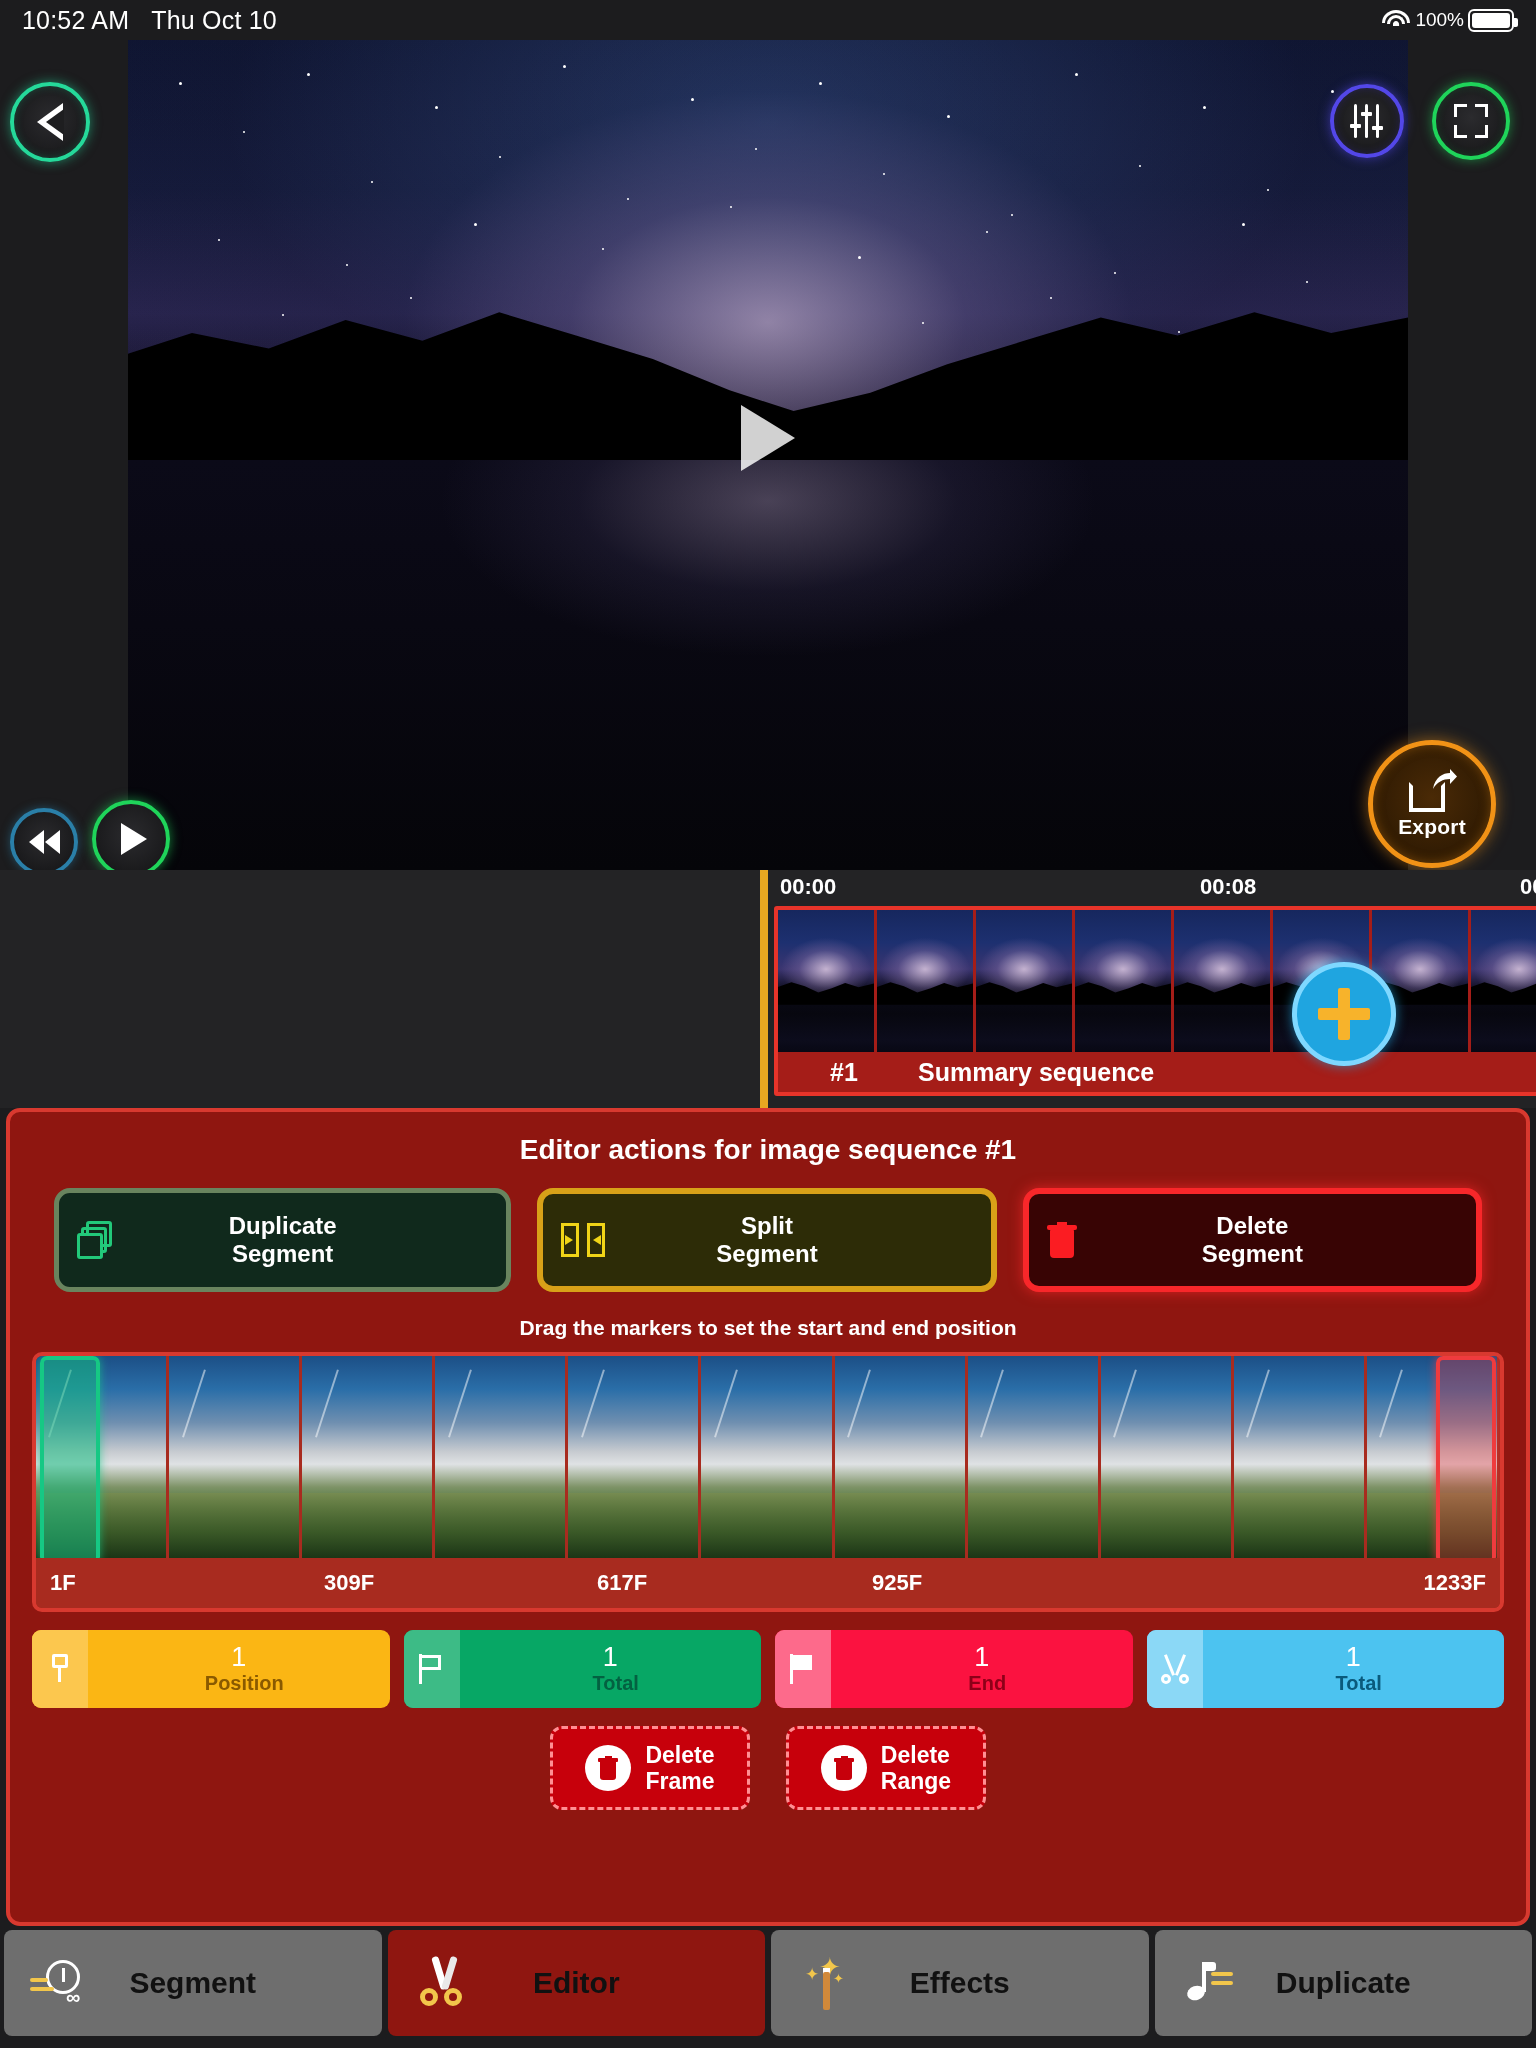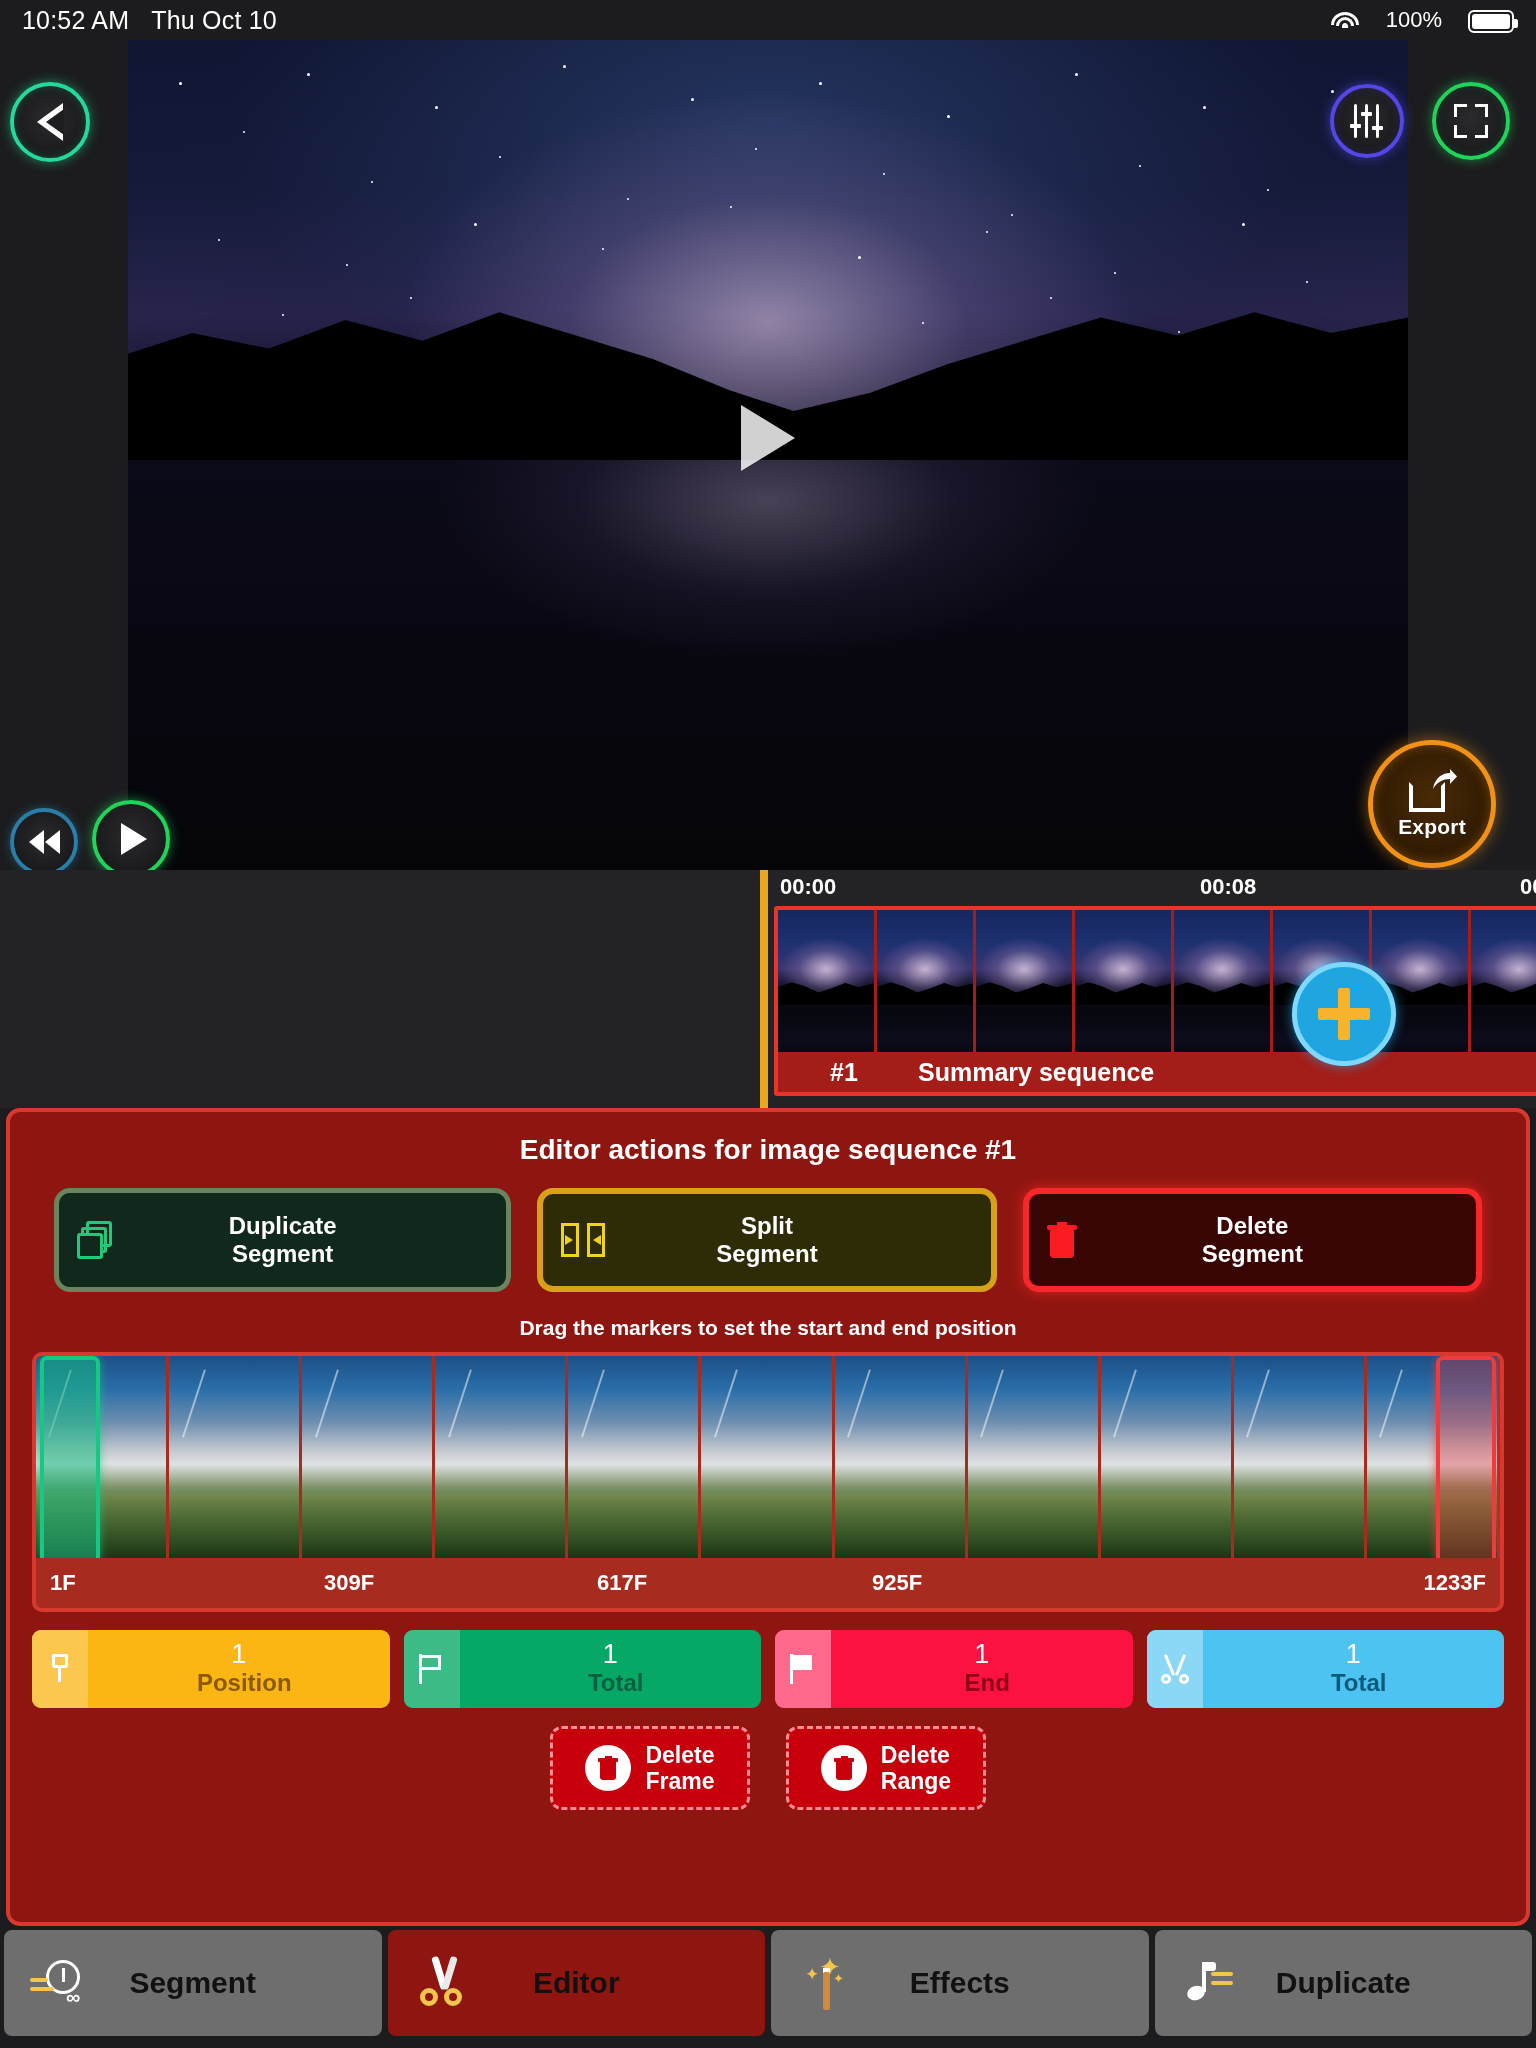--- a/index.html
+++ b/index.html
@@ -11,21 +11,21 @@
   }
   .screen { position: relative; width: 1536px; height: 2048px; background: #1c1c1e; }
 
   
   .statusbar {
     position: absolute; top: 0; left: 0; width: 1536px; height: 40px;
     display: flex; align-items: center; justify-content: space-between;
     padding: 0 22px; color: #ffffff; background: #1c1c1e;
   }
   .sb-left { display: flex; align-items: center; gap: 22px; font-size: 25px; font-weight: 400; letter-spacing: .2px; }
-  .sb-right { display: flex; align-items: flex-end; gap: 26px; font-size: 22px; }
+  .sb-right { display: flex; align-items: center; gap: 4px; font-size: 19px; }
   .wifi-ico { display:inline-block; width: 30px; height: 22px; position: relative; }
   .wifi-ico i { position:absolute; border: 3px solid #fff; border-bottom:none; border-radius: 50% 50% 0 0 / 100% 100% 0 0; left:50%; transform:translateX(-50%); }
   .wifi-ico i:nth-child(1){ width:28px;height:13px; top:1px; }
   .wifi-ico i:nth-child(2){ width:18px;height:9px; top:6px; }
   .wifi-ico i:nth-child(3){ width:7px;height:5px; top:12px; background:#fff; border-radius:50% 50% 0 0/100% 100% 0 0;}
   .battery { width: 46px; height: 23px; border: 2.5px solid #fff; border-radius: 6px; position: relative; }
   .battery::after { content:''; position:absolute; right:-6px; top:7px; width:4px; height:9px; background:#fff; border-radius:0 2px 2px 0;}
   .battery span { position:absolute; inset:2px; background:#fff; border-radius:3px; display:block; }
 
   
@@ -164,21 +164,21 @@
   .marker.start { left:4px; background:rgba(22,190,130,.55); border:4px solid #16c884; box-shadow:0 0 10px rgba(22,200,134,.7); }
   .marker.end { right:4px; background:rgba(235,50,55,.35); border:4px solid #ef3b3e; box-shadow:0 0 10px rgba(239,59,62,.7); }
   .film-ticks { position:absolute; left:0; bottom:0; width:100%; height:50px; background:#a82b1f; color:#fff; font-size:22px; font-weight:600;}
   .film-ticks span { position:absolute; top:12px; }
 
   .stat-row { display:flex; gap:14px; padding:0 22px; margin-top:18px; }
   .stat { flex:1; height:78px; border-radius:9px; display:flex; overflow:hidden; }
   .stat .sico { width:56px; display:flex; align-items:center; justify-content:center; }
   .stat .sbody { flex:1; display:flex; flex-direction:column; align-items:center; justify-content:center; gap:0px; }
   .stat .sval { font-size:27px; font-weight:500; color:#fff; line-height:1.05; }
-  .stat .slabel { font-size:24px; font-weight:700; line-height:1.2;margin-left:11px; }
+  .stat .slabel { font-size:20px; font-weight:700; line-height:1.2;margin-left:11px; }
   .s-pos { background:#fbb614; } .s-pos .sico{ background:#fcc74e; } .s-pos .slabel{ color:#8a5a00; }
   .s-start { background:#07a765; } .s-start .sico{ background:#3dbb86; } .s-start .slabel{ color:#036141; }
   .s-end { background:#fb1240; } .s-end .sico{ background:#fd6a8b; } .s-end .slabel{ color:#8d0018; }
   .s-total { background:#4cc3f0; } .s-total .sico{ background:#8bd8f6; } .s-total .slabel{ color:#0a5a7c; }
 
   .pin-ico { width:24px;height:30px; position:relative; }
   .pin-ico u { position:absolute; background:transparent; border:3px solid #fff; text-decoration:none; }
   .pin-ico u:nth-child(1){ left:4px; top:0; width:16px; height:14px; border-radius:2px;}
   .pin-ico u:nth-child(2){ left:10px; top:14px; width:0; height:14px; border-width:0 0 0 3px; }
   .flag-ico { width:26px;height:30px; position:relative; }

